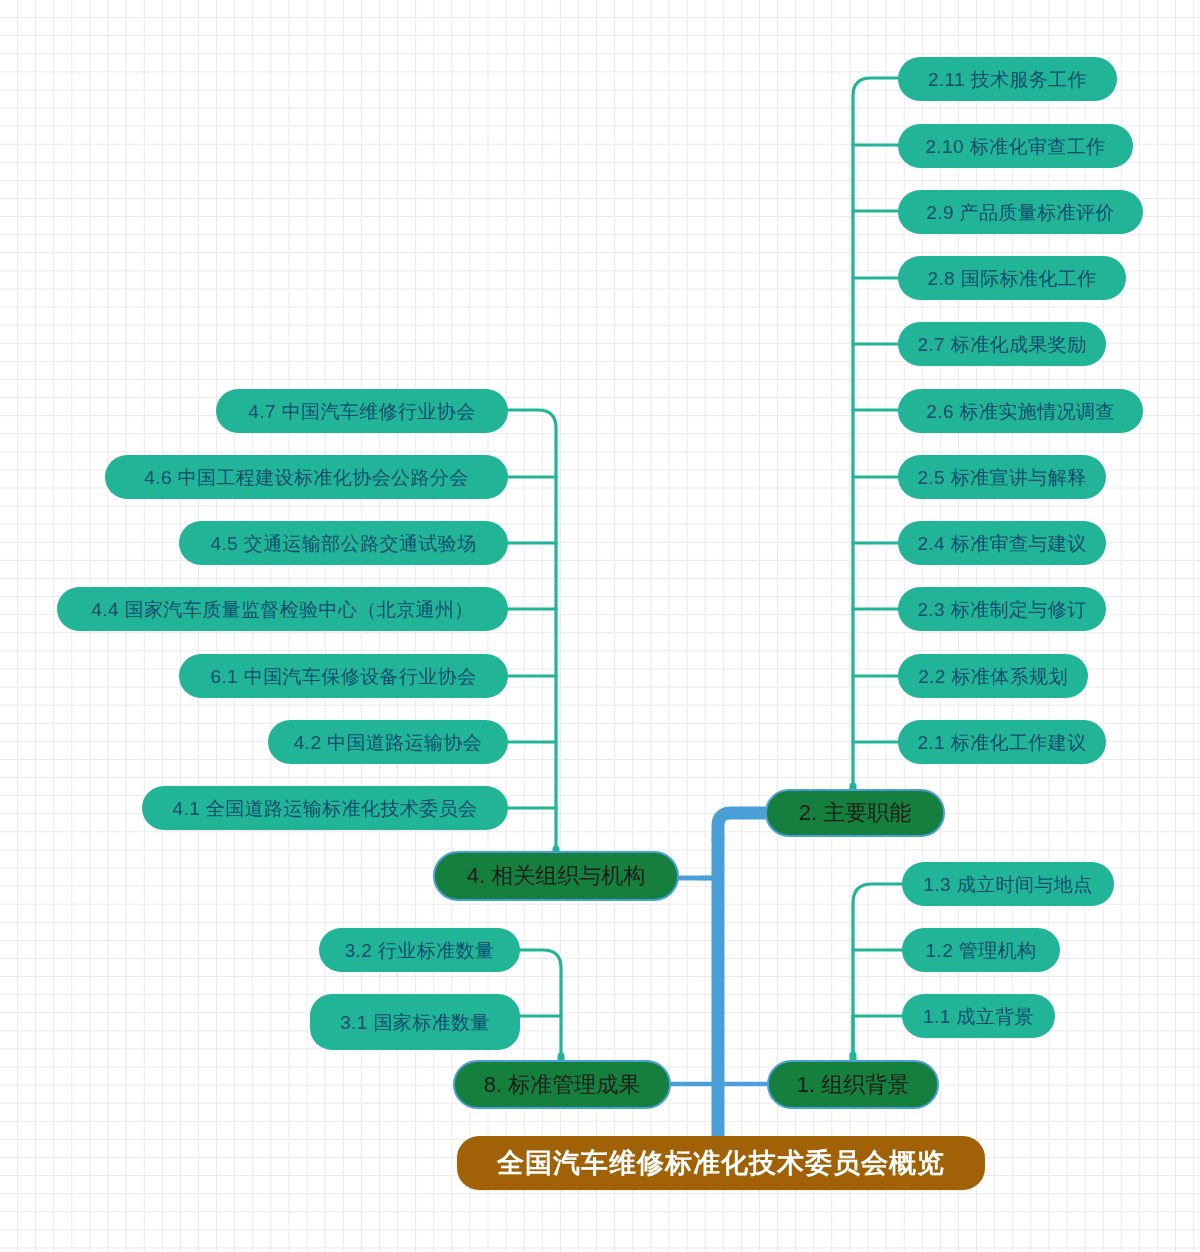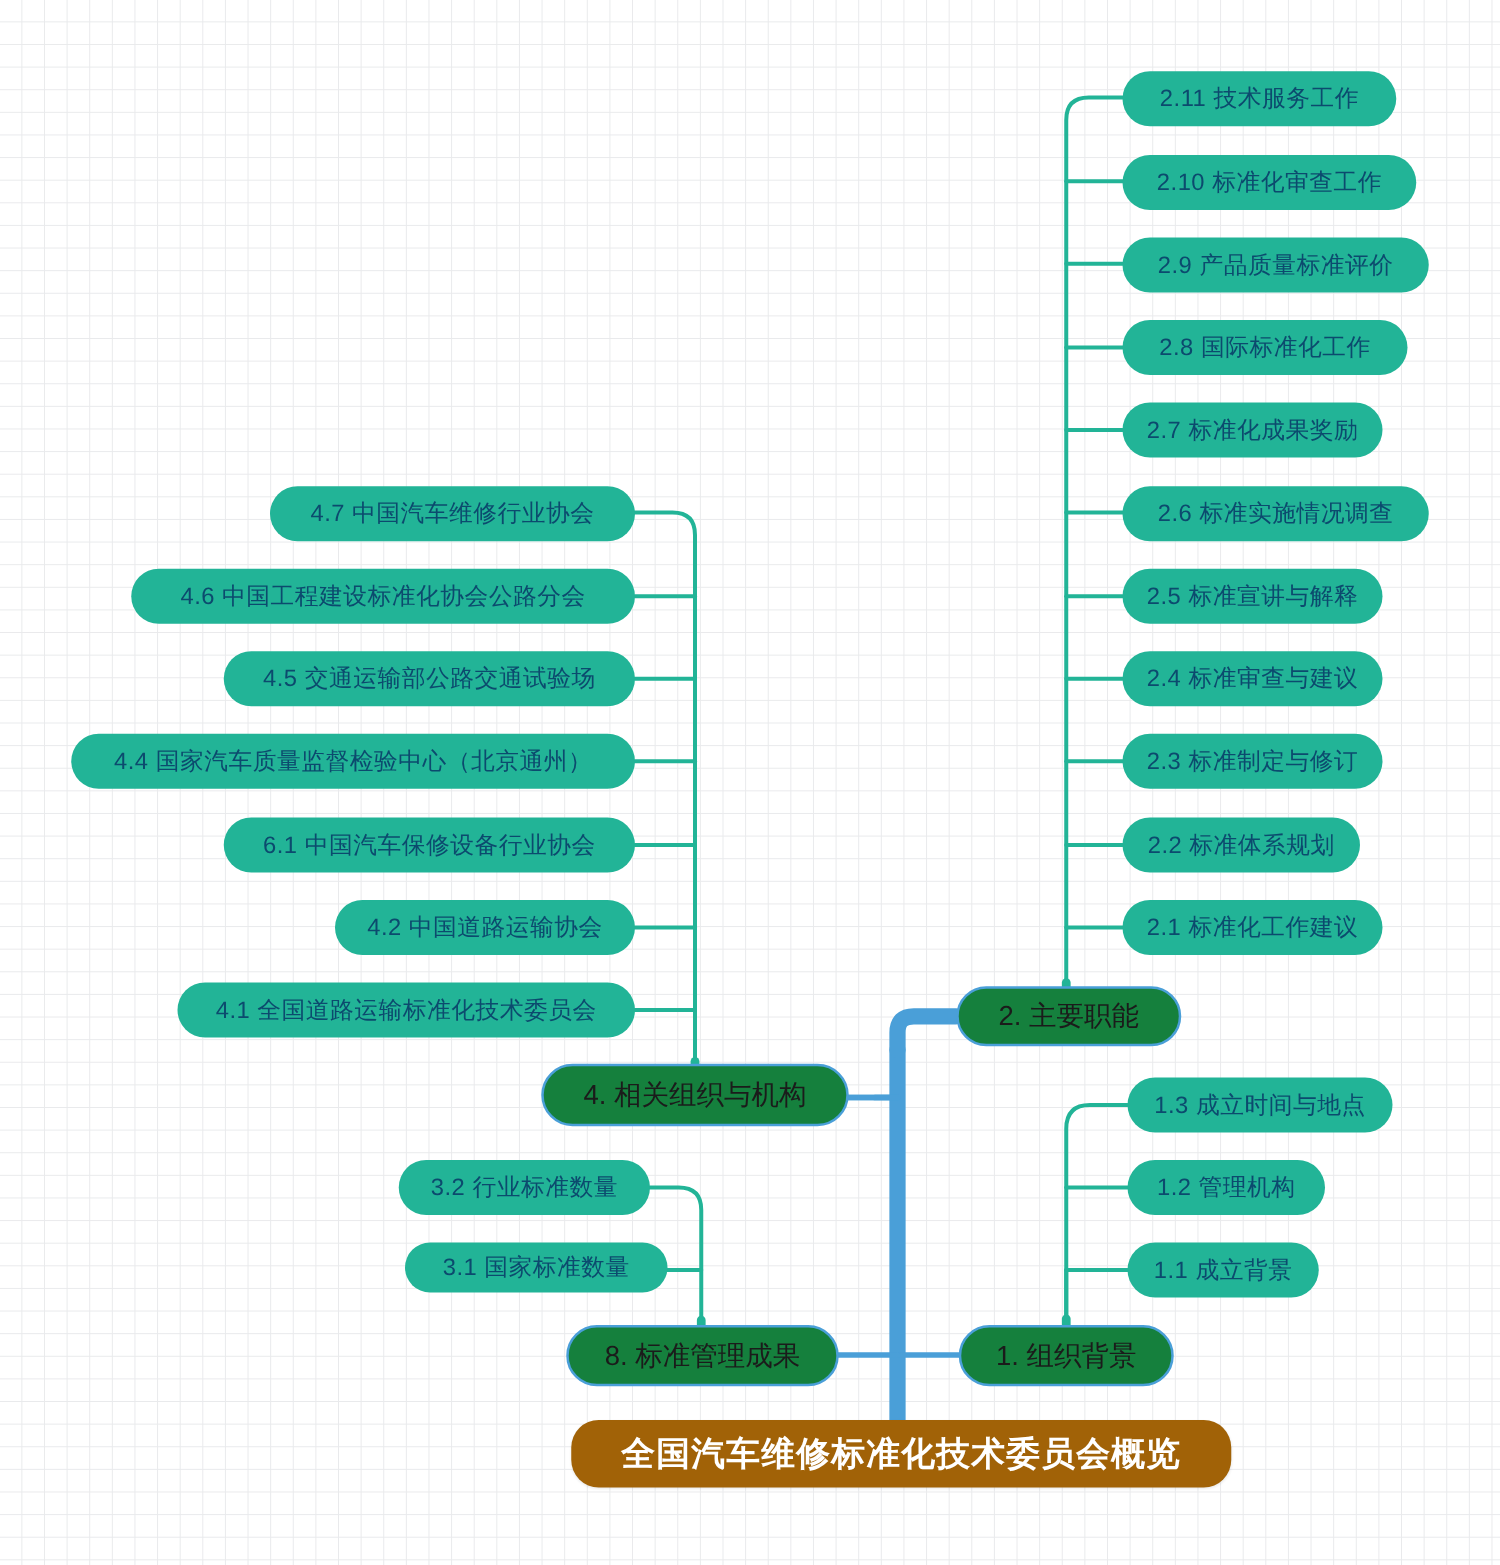--- a/index.html
+++ b/index.html
@@ -157,21 +157,21 @@
   <div class="node leaf" style="left:898px; top:322px; width:208px; height:44px;">2.7 标准化成果奖励</div>
 
   <div class="node leaf" style="left:898px; top:256px; width:228px; height:44px;">2.8 国际标准化工作</div>
 
   <div class="node leaf" style="left:898px; top:190px; width:245px; height:44px;text-align:center;">2.9 产品质量标准评价</div>
 
   <div class="node leaf" style="left:898px; top:124px; width:235px; height:44px;">2.10 标准化审查工作</div>
 
   <div class="node leaf" style="left:898px; top:57px; width:219px; height:44px;">2.11 技术服务工作</div>
 
-  <div class="node leaf" style="left:324px; top:994px; width:210px; height:40px;">3.1 国家标准数量</div>
+  <div class="node leaf" style="left:310px; top:994px; width:210px; height:56px;">3.1 国家标准数量</div>
 
   <div class="node leaf" style="left:319px; top:928px; width:201px; height:44px;">3.2 行业标准数量</div>
 
   <div class="node leaf wide" style="left:142px; top:786px; width:366px; height:44px;">4.1 全国道路运输标准化技术委员会</div>
 
   <div class="node leaf" style="left:268px; top:720px; width:240px; height:44px;">4.2 中国道路运输协会</div>
 
   <div class="node leaf wide" style="left:179px; top:654px; width:329px; height:44px;">6.1 中国汽车保修设备行业协会</div>
 
   <div class="node leaf wide" style="left:57px; top:587px; width:451px; height:44px;">4.4 国家汽车质量监督检验中心（北京通州）</div>

